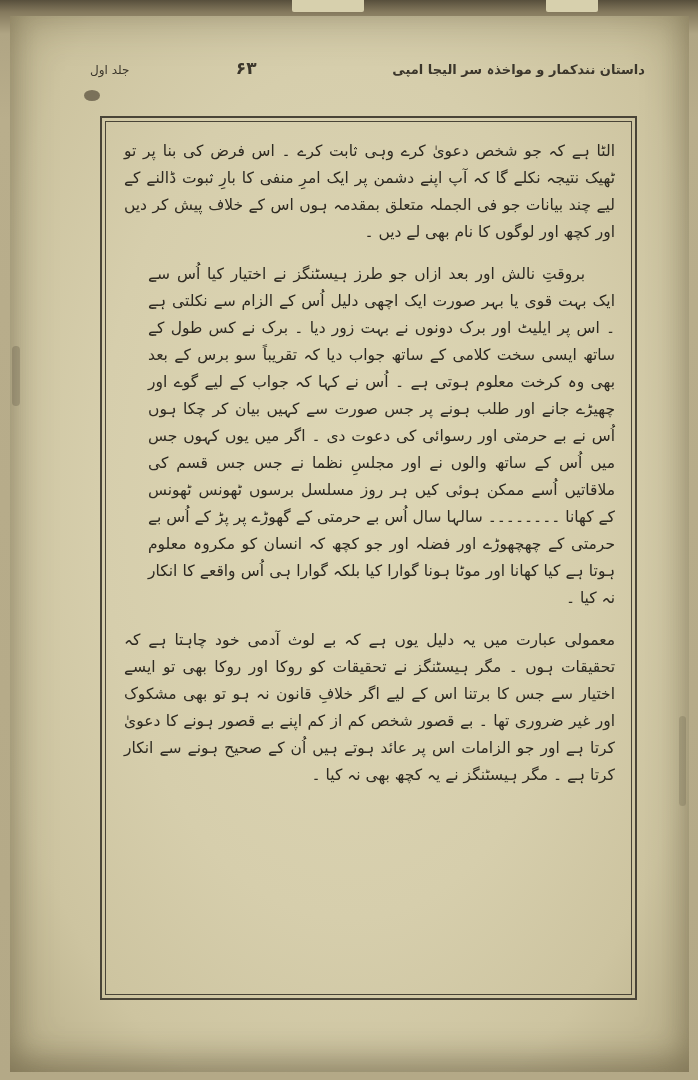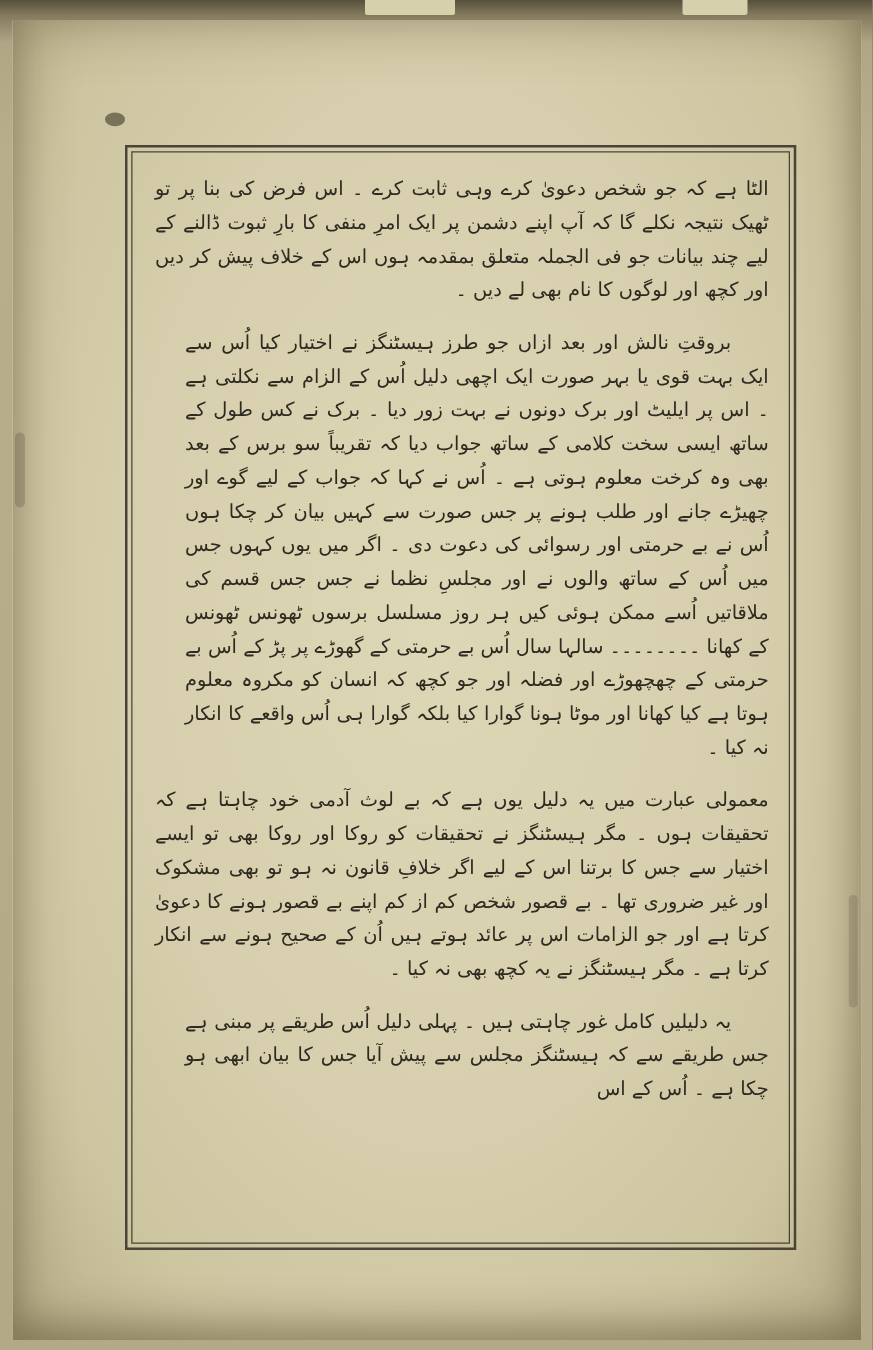--- a/index.html
+++ b/index.html
@@ -136,26 +136,30 @@
 
 <div class="scan-bg">
   <div class="top-tab tab-1"></div>
   <div class="top-tab tab-2"></div>
 
   <div class="page">
     <div class="blotch blotch-1"></div>
     <div class="blotch blotch-2"></div>
     <div class="blotch blotch-3"></div>
 
+    <div class="header">
+      <span class="volume">جلد اول</span>
+      <span class="pagenum">۶۳</span>
+      <span class="title">داستان نندکمار و مواخذہ سر الیجا امپی</span>
+    </div>
 
     <div class="frame">
       <div class="frame-inner">
         <div class="textblock">
           <p>الٹا ہے کہ جو شخص دعویٰ کرے وہی ثابت کرے ۔ اس فرض کی بنا پر تو ٹھیک نتیجہ نکلے گا کہ آپ اپنے دشمن پر ایک امرِ منفی کا بارِ ثبوت ڈالنے کے لیے چند بیانات جو فی الجملہ متعلق بمقدمہ ہوں اس کے خلاف پیش کر دیں اور کچھ اور لوگوں کا نام بھی لے دیں ۔</p>
           <p class="indent">بروقتِ نالش اور بعد ازاں جو طرز ہیسٹنگز نے اختیار کیا اُس سے ایک بہت قوی یا بہر صورت ایک اچھی دلیل اُس کے الزام سے نکلتی ہے ۔ اس پر ایلیٹ اور برک دونوں نے بہت زور دیا ۔ برک نے کس طول کے ساتھ ایسی سخت کلامی کے ساتھ جواب دیا کہ تقریباً سو برس کے بعد بھی وہ کرخت معلوم ہوتی ہے ۔ اُس نے کہا کہ جواب کے لیے گوے اور چھیڑے جانے اور طلب ہونے پر جس صورت سے کہیں بیان کر چکا ہوں اُس نے بے حرمتی اور رسوائی کی دعوت دی ۔ اگر میں یوں کہوں جس میں اُس کے ساتھ والوں نے اور مجلسِ نظما نے جس جس قسم کی ملاقاتیں اُسے ممکن ہوئی کیں ہر روز مسلسل برسوں ٹھونس ٹھونس کے کھانا ۔۔۔۔۔۔۔۔ سالہا سال اُس بے حرمتی کے گھوڑے پر پڑ کے اُس بے حرمتی کے چھچھوڑے اور فضلہ اور جو کچھ کہ انسان کو مکروہ معلوم ہوتا ہے کیا کھانا اور موٹا ہونا گوارا کیا بلکہ گوارا ہی اُس واقعے کا انکار نہ کیا ۔</p>
           <p>معمولی عبارت میں یہ دلیل یوں ہے کہ بے لوث آدمی خود چاہتا ہے کہ تحقیقات ہوں ۔ مگر ہیسٹنگز نے تحقیقات کو روکا اور روکا بھی تو ایسے اختیار سے جس کا برتنا اس کے لیے اگر خلافِ قانون نہ ہو تو بھی مشکوک اور غیر ضروری تھا ۔ بے قصور شخص کم از کم اپنے بے قصور ہونے کا دعویٰ کرتا ہے اور جو الزامات اس پر عائد ہوتے ہیں اُن کے صحیح ہونے سے انکار کرتا ہے ۔ مگر ہیسٹنگز نے یہ کچھ بھی نہ کیا ۔</p>
-          <p class="indent">یہ دلیلیں کامل غور چاہتی ہیں ۔ پہلی دلیل اُس طریقے پر مبنی ہے جس طریقے سے کہ ہیسٹنگز مجلس سے پیش آیا جس کا بیان ابھی ہو چکا ہے ۔ اُس کے اس</p>
         </div>
 
       </div>
     </div>
   </div>
 </div>
 
 </body></html>

